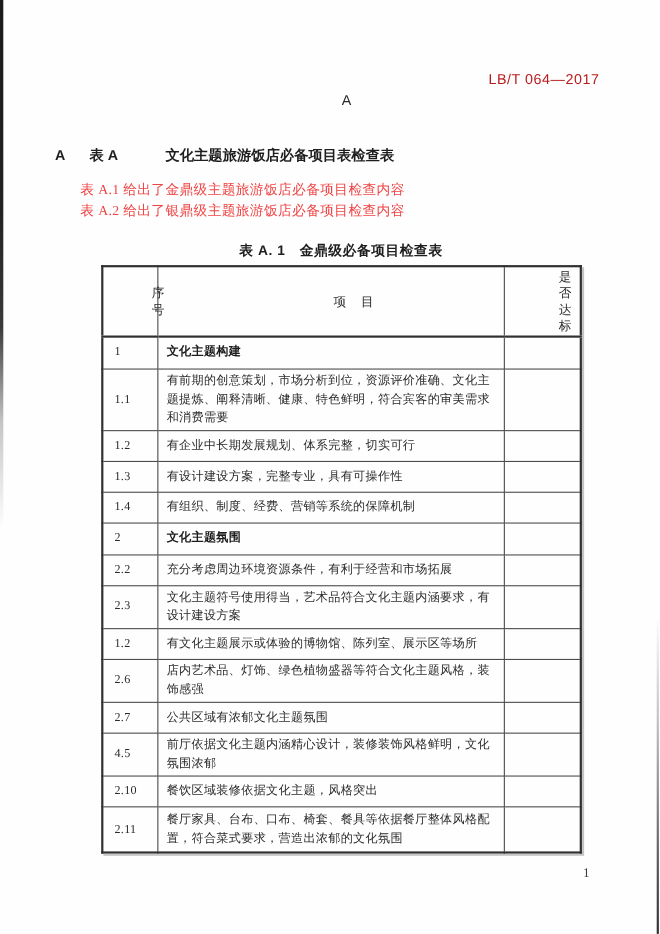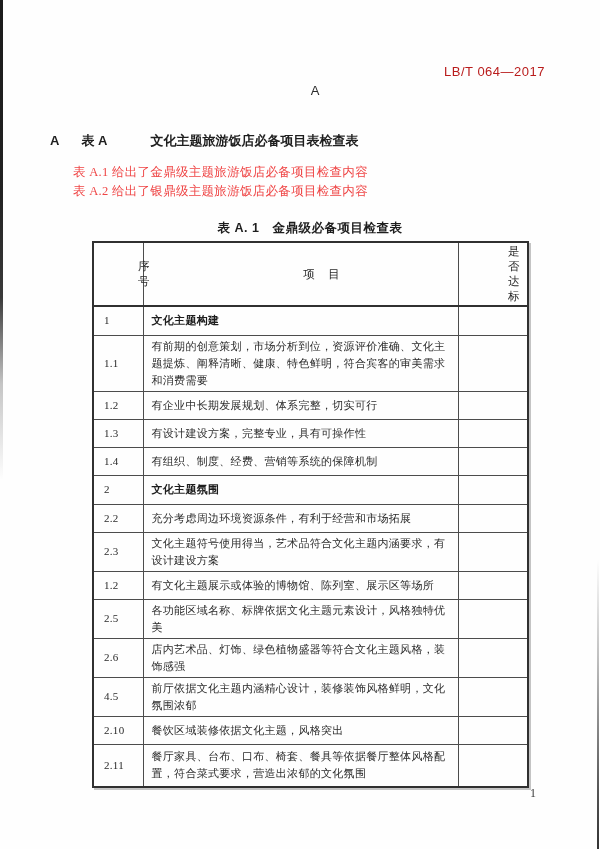--- a/index.html
+++ b/index.html
@@ -152,27 +152,27 @@
           <td class="no">2.3</td>
           <td class="item">文化主题符号使用得当，艺术品符合文化主题内涵要求，有设计建设方案</td>
           <td class="pass"></td>
         </tr>
       <tr class="h28">
           <td class="no">1.2</td>
           <td class="item">有文化主题展示或体验的博物馆、陈列室、展示区等场所</td>
           <td class="pass"></td>
         </tr>
       <tr class="h28">
-          <td class="no">2.5</td>
-          <td class="item">各功能区域名称、标牌依据文化主题元素设计，风格独特优美</td>
+          <td class="no">2.6</td>
+          <td class="item">店内艺术品、灯饰、绿色植物盛器等符合文化主题风格，装饰感强</td>
           <td class="pass"></td>
         </tr>
       <tr class="h28">
-          <td class="no">2.6</td>
-          <td class="item">店内艺术品、灯饰、绿色植物盛器等符合文化主题风格，装饰感强</td>
+          <td class="no">2.7</td>
+          <td class="item">公共区域有浓郁文化主题氛围</td>
           <td class="pass"></td>
         </tr>
       <tr class="h28">
           <td class="no">4.5</td>
           <td class="item">前厅依据文化主题内涵精心设计，装修装饰风格鲜明，文化氛围浓郁</td>
           <td class="pass"></td>
         </tr>
       <tr class="h28">
           <td class="no">2.10</td>
           <td class="item">餐饮区域装修依据文化主题，风格突出</td>

